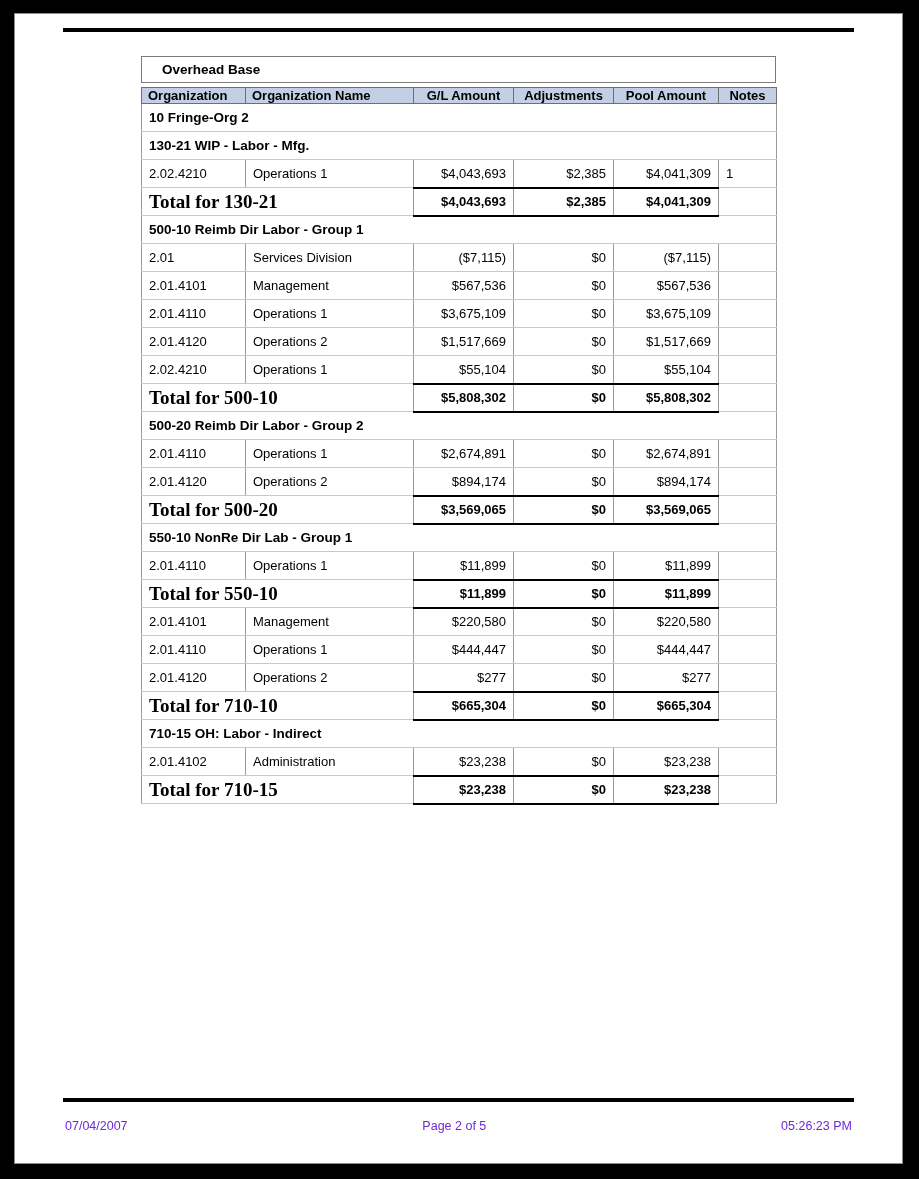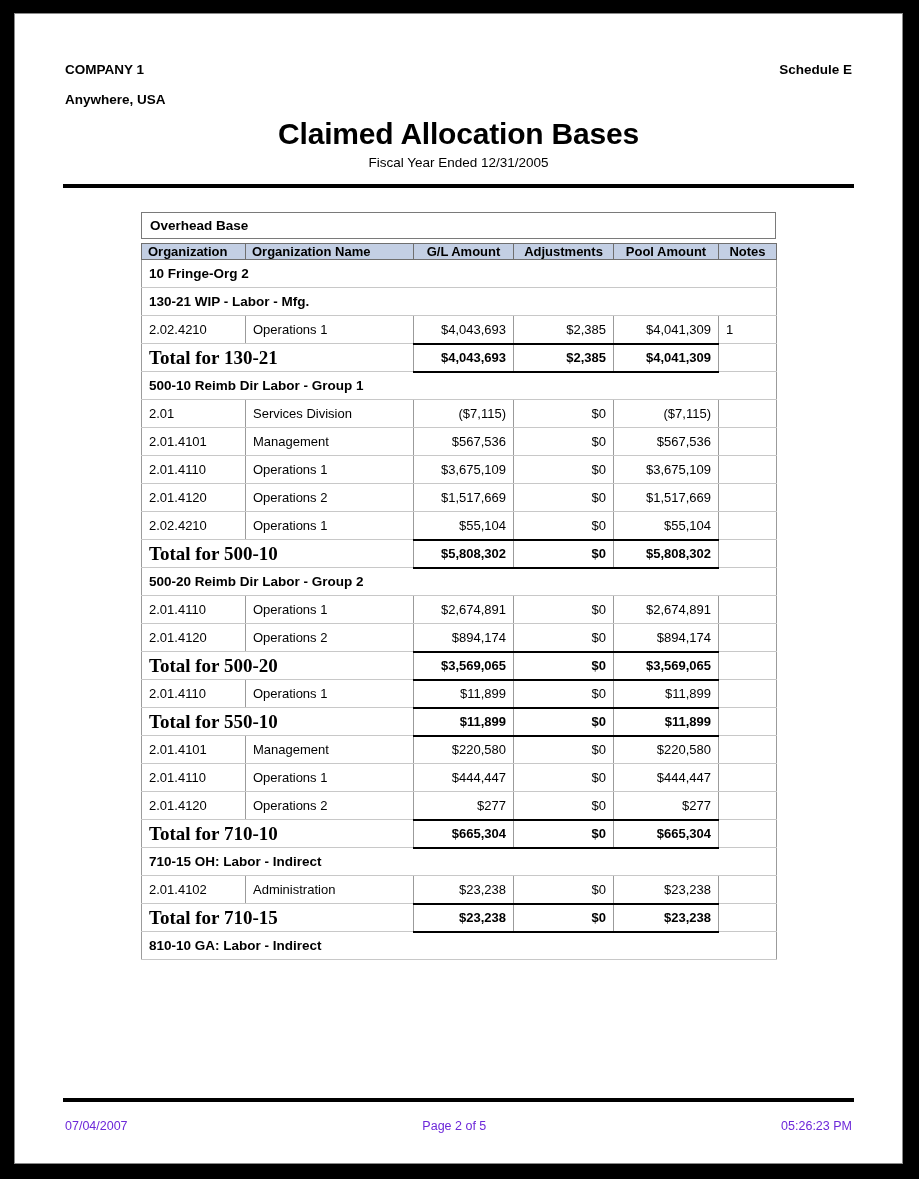--- a/index.html
+++ b/index.html
@@ -70,21 +70,21 @@
   }
   .table-wrap {
     margin: 24px 0 0 126px;
     width: 635px;
   }
   .section-title-box {
     border: 1px solid #7a7a7a;
     height: 27px;
     display: flex;
     align-items: center;
-    padding-left: 8px;
+    padding-left: 20px;
     font-size: 13.5px;
     font-weight: bold;
     background: #ffffff;
     box-sizing: border-box;
   }
   table.report {
     border-collapse: collapse;
     width: 635px;
     table-layout: fixed;
     margin-top: 4px;
@@ -163,29 +163,20 @@
     font-size: 12.5px;
     color: #6d28d9;
   }
   .footer .center { flex: 1; text-align: center; }
 </style>
 </head>
 <body>
 
 <div class="page">
 
-  <div class="header">
-    <div class="company-line">
-      <div class="company-name">COMPANY 1</div>
-      <div class="schedule">Schedule E</div>
-    </div>
-    <div class="company-city">Anywhere, USA</div>
-    <div class="doc-title">Claimed Allocation Bases</div>
-    <div class="doc-subtitle">Fiscal Year Ended 12/31/2005</div>
-  </div>
 
   <div class="rule-top"></div>
 
   <div class="table-wrap">
     <div class="section-title-box">Overhead Base</div>
 
     <table class="report">
       <colgroup>
         <col class="c-org">
           <col class="c-name">
@@ -295,20 +286,23 @@
             <td class="num">$894,174</td>
             <td class="notes"></td>
           </tr>
           <tr class="total-row">
             <td class="label" colspan="2">Total for 500-20</td>
             <td class="num">$3,569,065</td>
             <td class="num">$0</td>
             <td class="num">$3,569,065</td>
             <td></td>
           </tr>
+          <tr class="group-row">
+            <td colspan="6">550-10 NonRe Dir Lab - Group 1</td>
+          </tr>
           <tr class="detail-row">
             <td>2.01.4110</td>
             <td>Operations 1</td>
             <td class="num">$11,899</td>
             <td class="num">$0</td>
             <td class="num">$11,899</td>
             <td class="notes"></td>
           </tr>
           <tr class="total-row">
             <td class="label" colspan="2">Total for 550-10</td>
@@ -358,23 +352,20 @@
             <td class="num">$0</td>
             <td class="num">$23,238</td>
             <td class="notes"></td>
           </tr>
           <tr class="total-row">
             <td class="label" colspan="2">Total for 710-15</td>
             <td class="num">$23,238</td>
             <td class="num">$0</td>
             <td class="num">$23,238</td>
             <td></td>
-          </tr>
-          <tr class="group-row">
-            <td colspan="6">810-10 GA: Labor - Indirect</td>
           </tr>
         </tbody>
     </table>
   </div>
 
   <div class="rule-bottom"></div>
 
   <div class="footer">
     <div>07/04/2007</div>
     <div class="center">Page 2 of 5</div>

